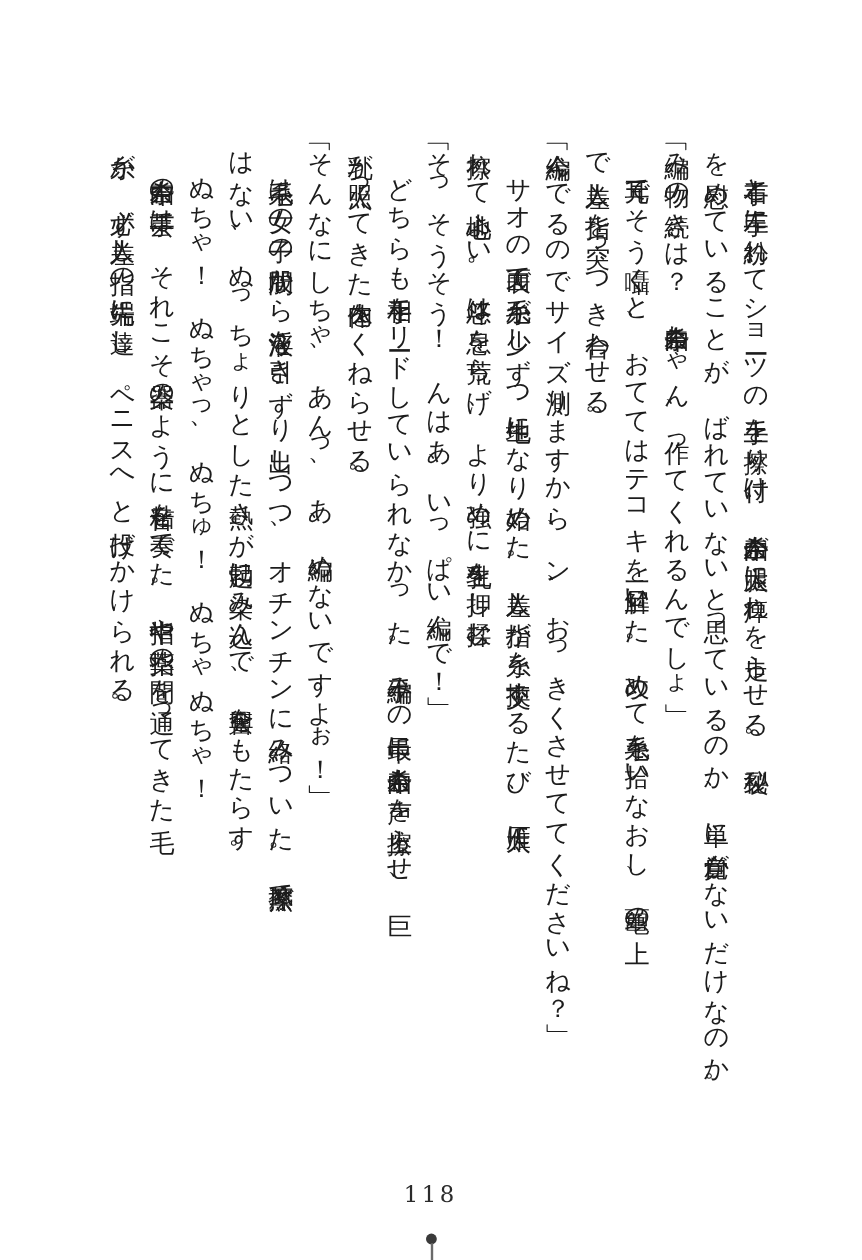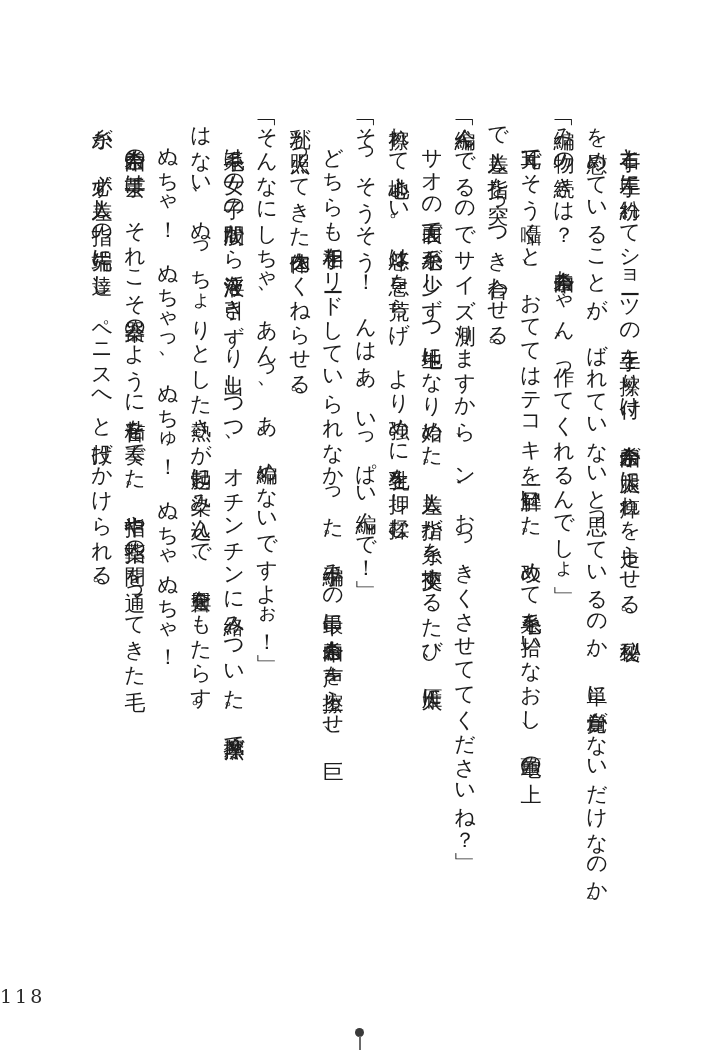--- a/index.html
+++ b/index.html
@@ -40,20 +40,21 @@
     color: #1c1c1c;
     text-align: left;
     white-space: nowrap;
     overflow: hidden;
   }
   .page-number {
     position: absolute;
     left: 0;
     right: 0;
     top: 985px;
+    text-align: center;
     font-size: 19px;
     letter-spacing: 3px;
     color: #2b2b2b;
     font-family: "DejaVu Serif", "Liberation Serif", serif;
   }
   .bottom-mark {
     position: absolute;
     left: 354px;
     top: 1028px;
     width: 11px;

